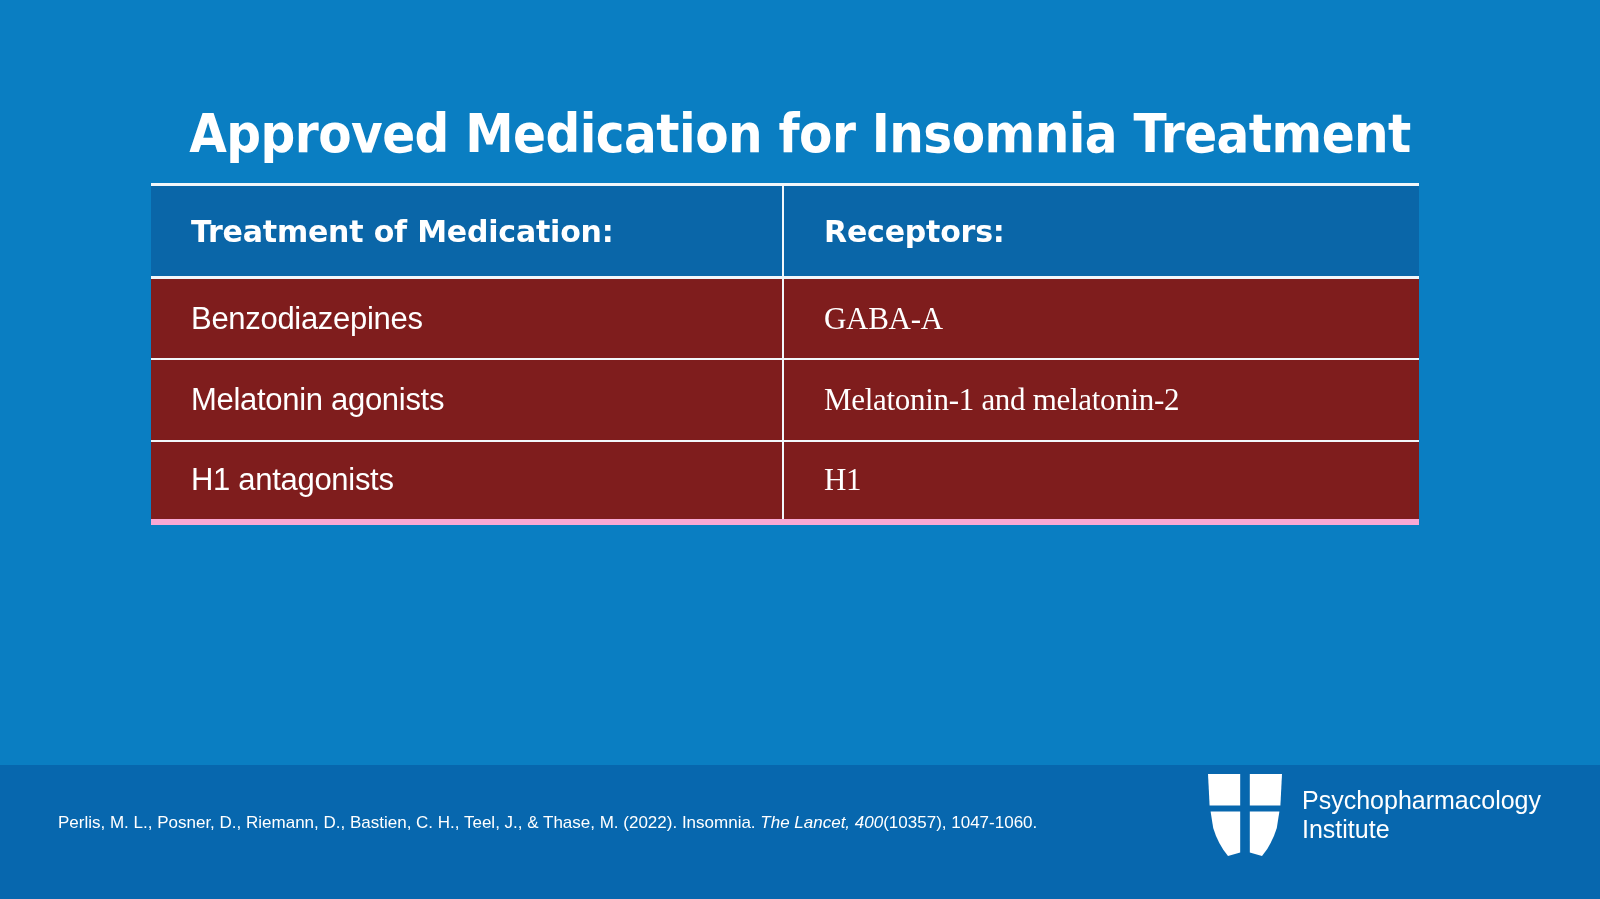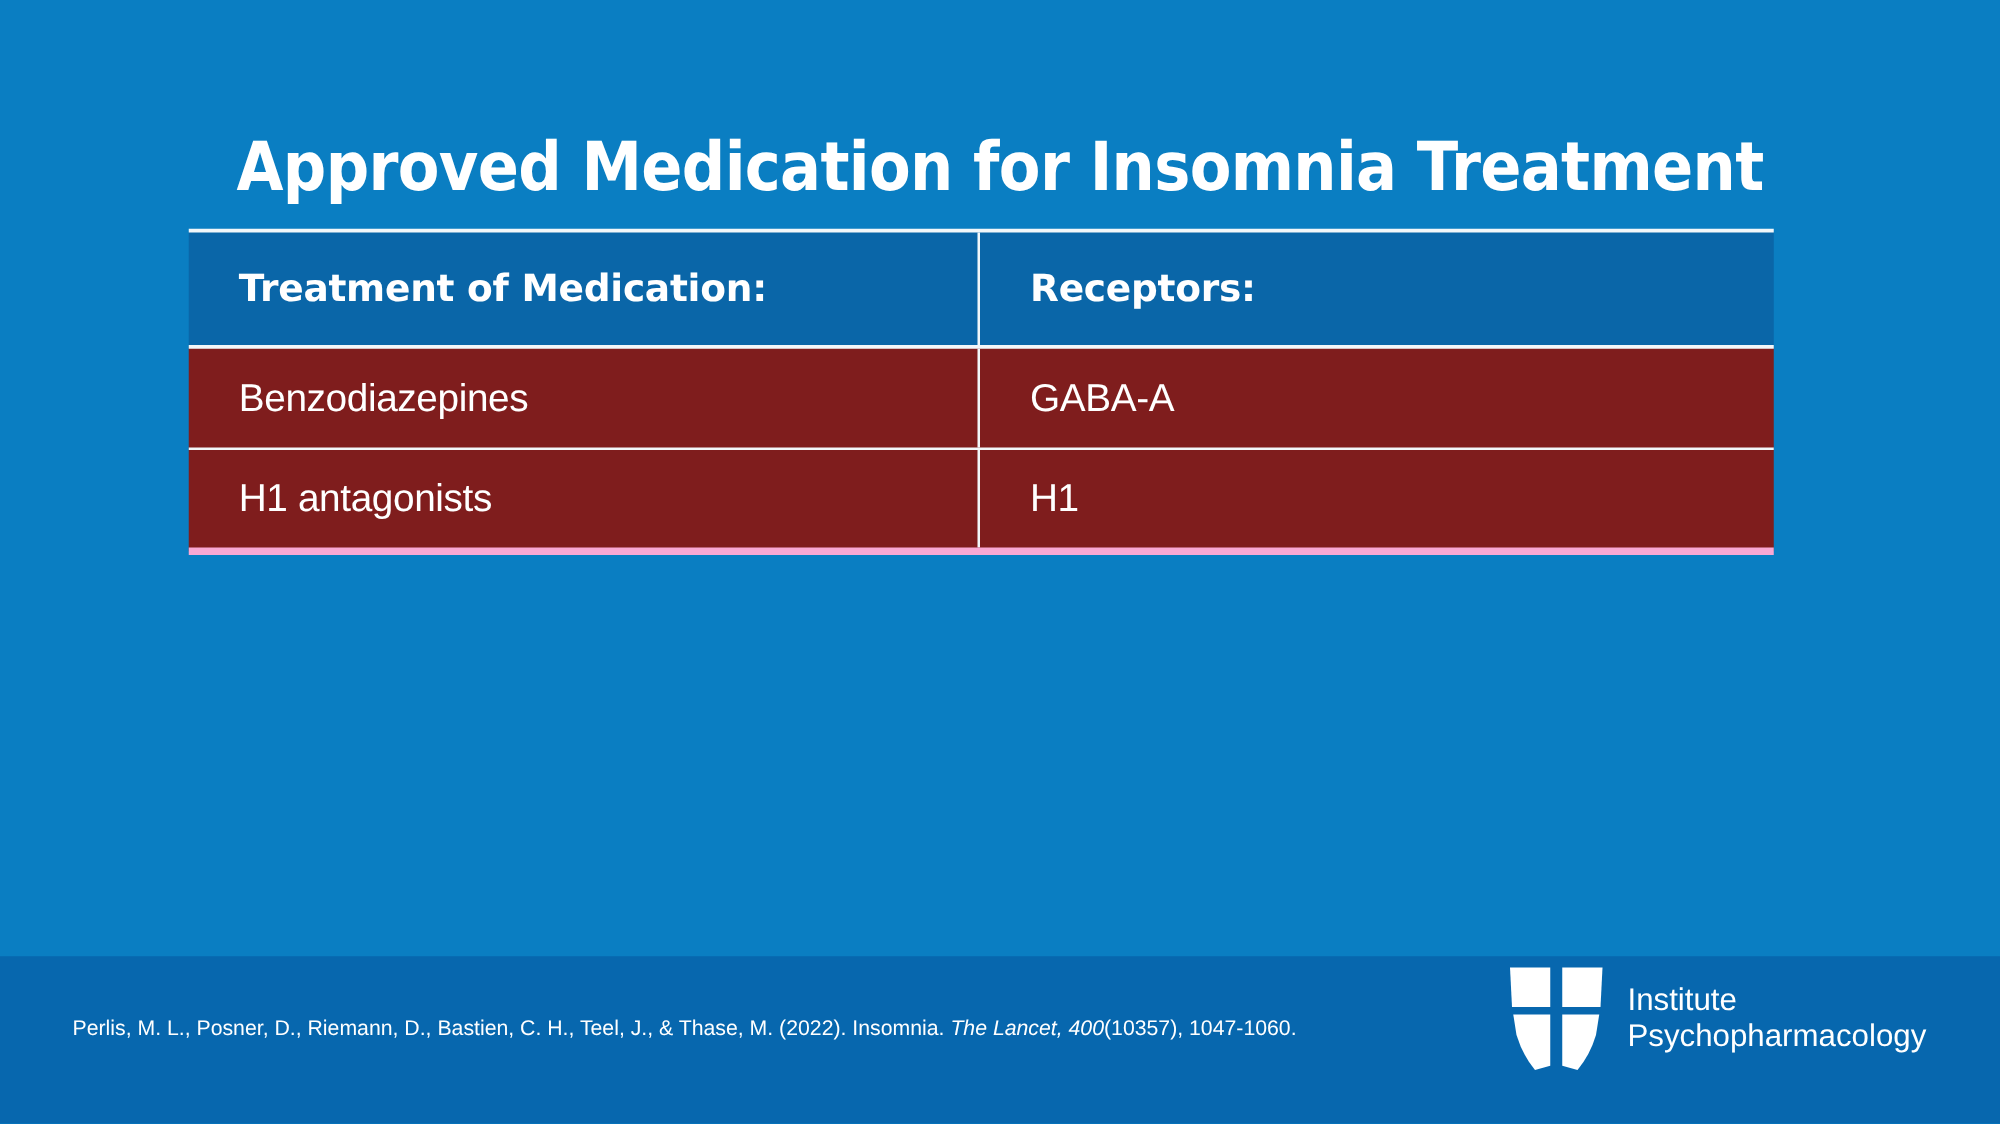--- a/index.html
+++ b/index.html
@@ -74,21 +74,21 @@
   
   #med-table tbody tr { background: #7f1d1d; }
   #med-table tbody td {
     height: 81.5px;
     font-size: 31px;
     font-weight: 400;
     letter-spacing: -0.3px;
     border-bottom: 2px solid #f2f7fa;
   }
   #med-table tbody tr:last-child td { border-bottom: 6px solid #f9a8d4; }
-  #med-table tbody td.col-right { border-left: 2px solid #f2f7fa; }
+  #med-table tbody td.col-right { border-left: 2px solid #f2f7fa; font-family: Liberation Serif, serif; }
 
   
   #footer-band {
     position: absolute;
     left: 0;
     top: 765px;
     width: 1600px;
     height: 134px;
     background: #0767ae;
   }
@@ -146,20 +146,24 @@
           <th class="col-left">Treatment of Medication:</th>
           <th class="col-right">Receptors:</th>
         </tr>
       </thead>
       <tbody>
         <tr>
           <td class="col-left">Benzodiazepines</td>
           <td class="col-right">GABA-A</td>
         </tr>
         <tr>
+          <td class="col-left">Melatonin agonists</td>
+          <td class="col-right">Melatonin-1 and melatonin-2</td>
+        </tr>
+        <tr>
           <td class="col-left">H1 antagonists</td>
           <td class="col-right">H1</td>
         </tr>
       </tbody>
     </table>
   </div>
 
   <div id="footer-band"></div>
 
   <div id="citation"><span>Perlis, M. L., Posner, D., Riemann, D., Bastien, C. H., Teel, J., &amp; Thase, M. (2022). Insomnia. </span><span class="it">The Lancet, </span><span class="it">400</span><span>(10357), 1047-1060.</span></div>
@@ -171,18 +175,18 @@
         <path d="M2 2 L34.2 2 L34.2 33.5 L3.6 33.5 Z" fill="#ffffff"></path>
 
         <path d="M43.8 2 L76 2 L74.4 33.5 L43.8 33.5 Z" fill="#ffffff"></path>
 
         <path d="M4.6 39.5 L34.2 39.5 L34.2 80.5 L22 84 Q12 72 7.2 56 Z" fill="#ffffff"></path>
 
         <path d="M43.8 39.5 L73.4 39.5 L70.8 56 Q66 72 56 84 L43.8 80.5 Z" fill="#ffffff"></path>
       </svg>
     </span>
     <span id="logo-text">
+      <span class="ln">Psychopharmacology</span>
       <span class="ln">Institute</span>
-      <span class="ln">Psychopharmacology</span>
     </span>
   </div>
 
 </div>
 
 </body></html>

